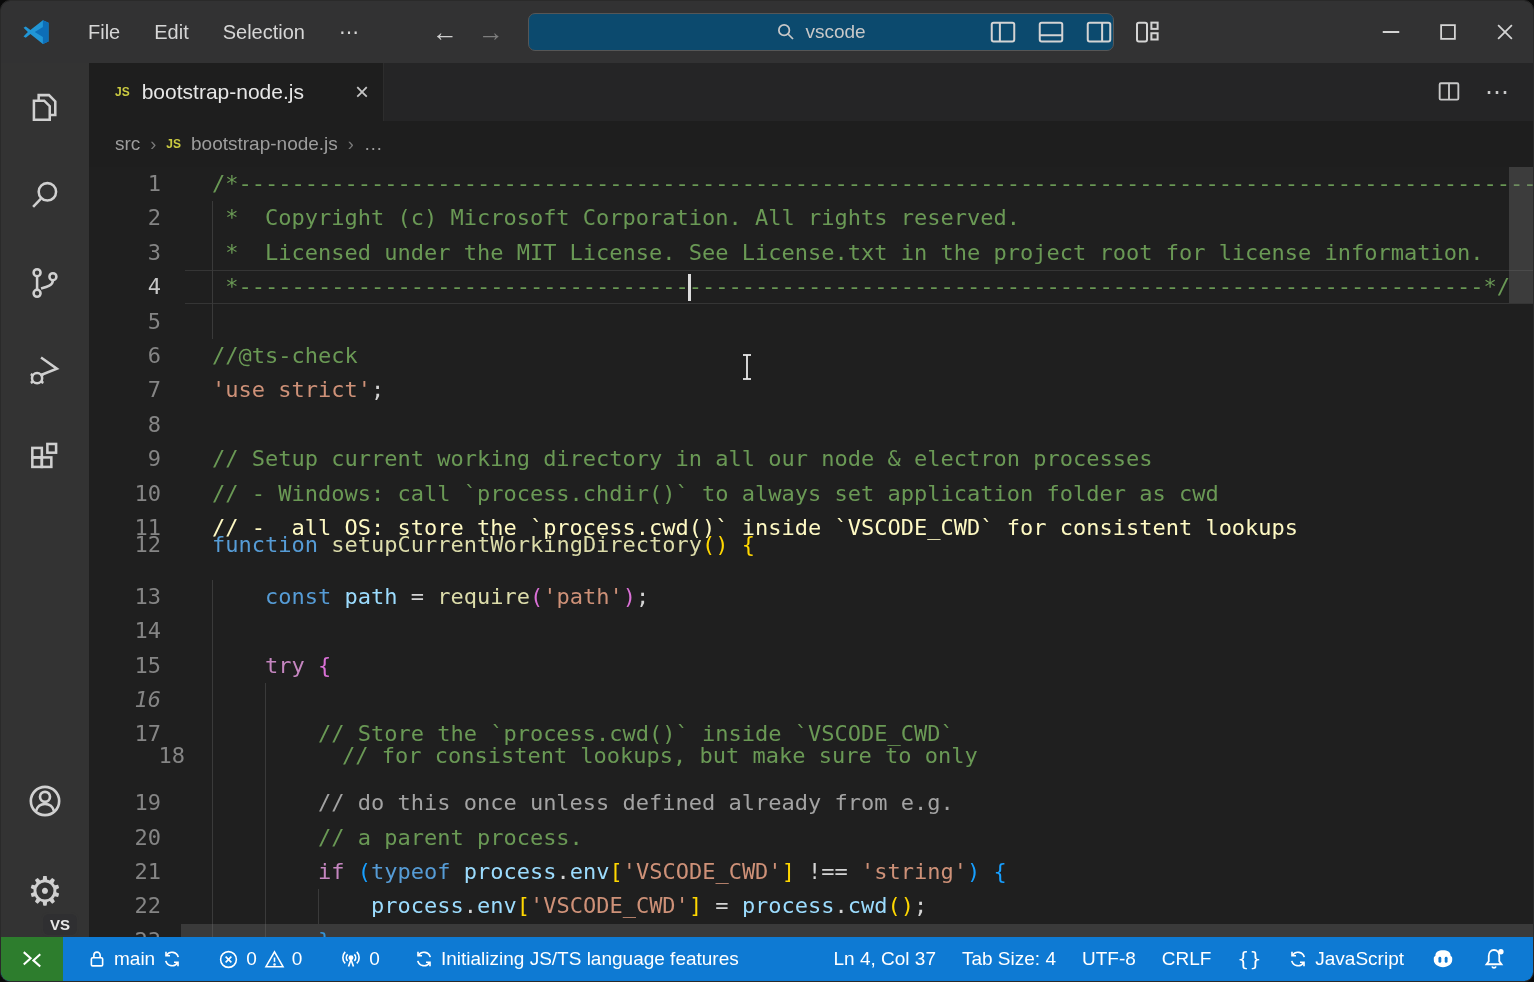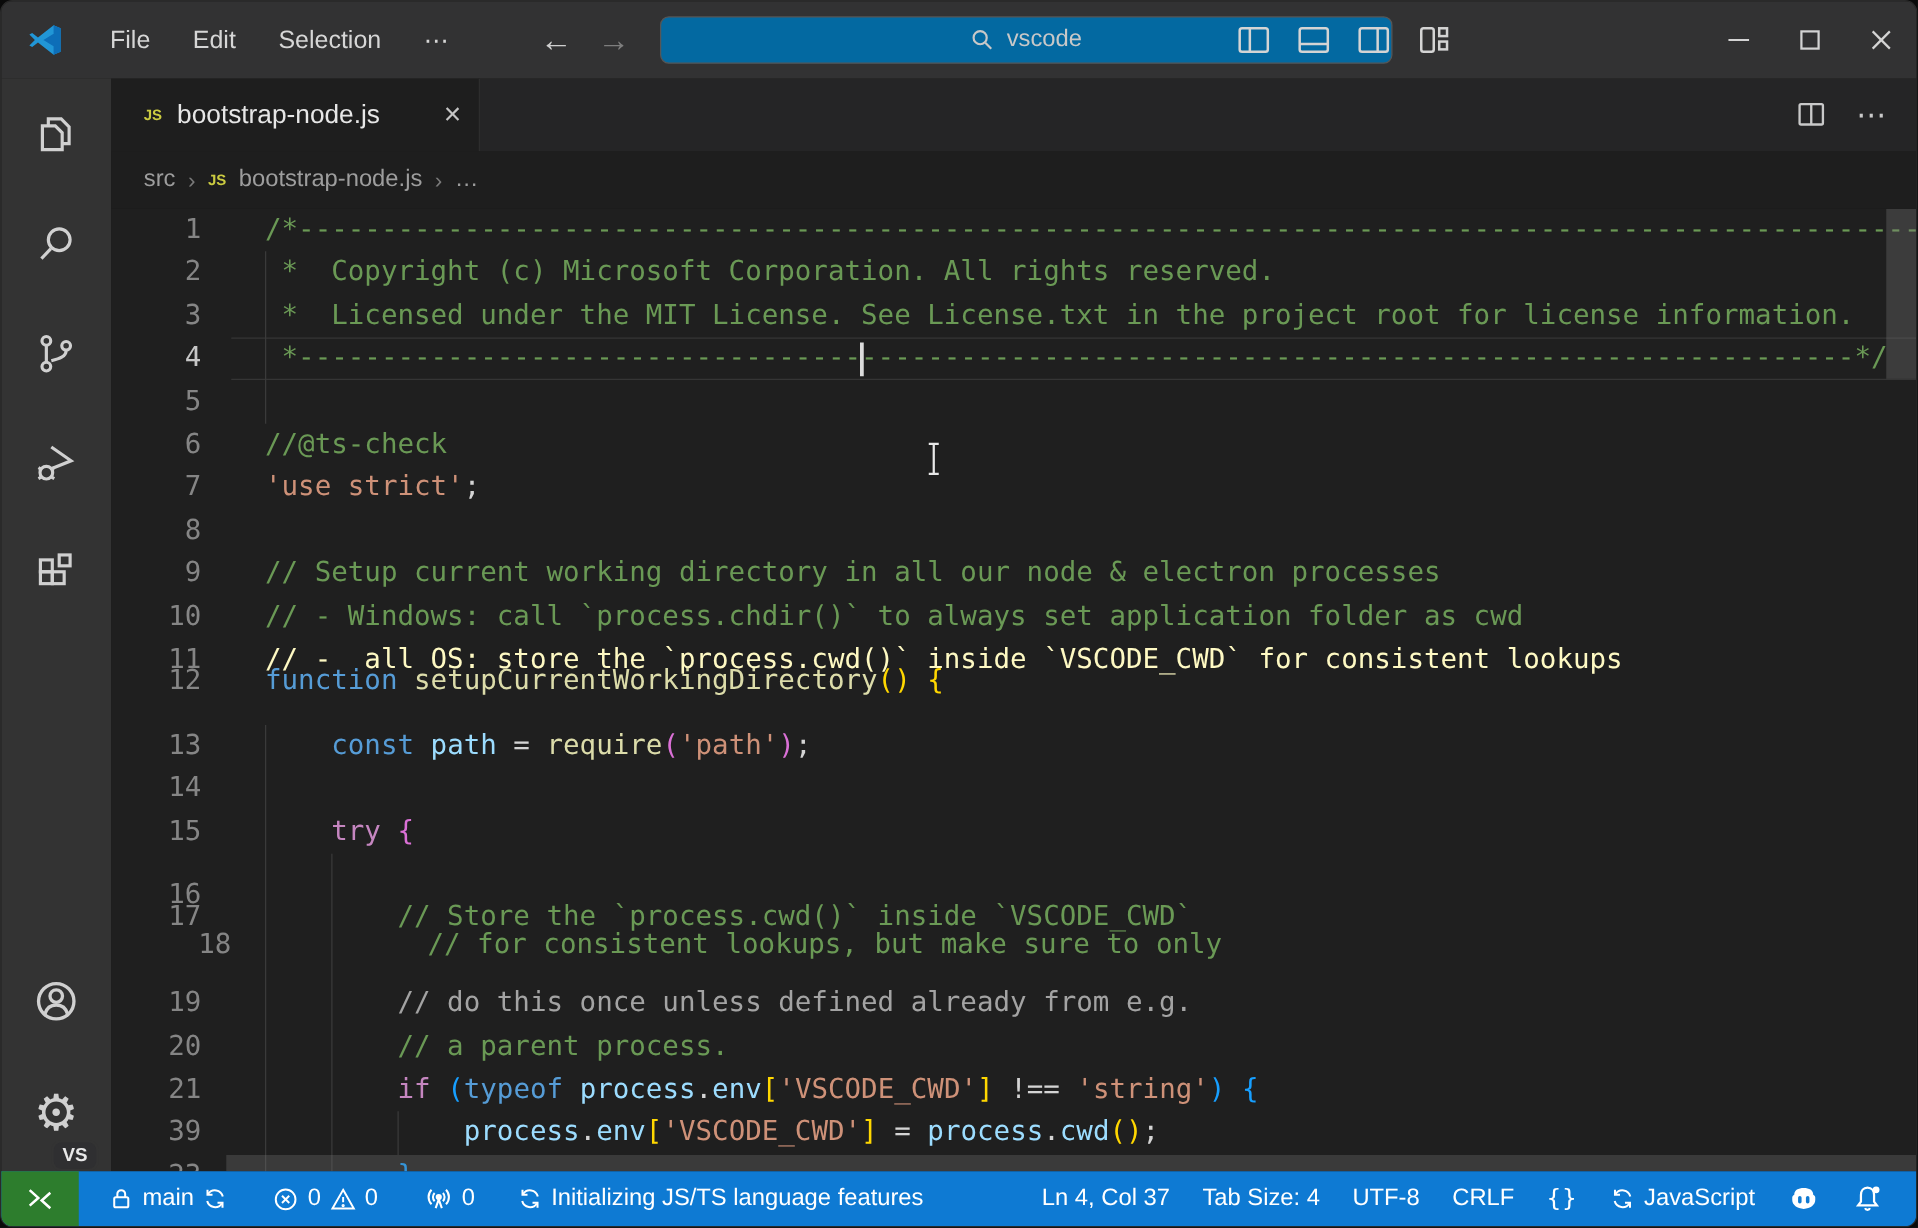--- a/index.html
+++ b/index.html
@@ -10,21 +10,21 @@
     font-family:"Liberation Sans",sans-serif;color:#cccccc;
   }
   
   .titlebar{position:absolute;left:0;top:0;right:0;height:62px;background:#323233;display:flex;align-items:center;}
   .logo{width:30px;height:30px;margin-left:20px;margin-right:20px;flex:0 0 auto;}
   .menu-item{font-size:20px;color:#d6d6d6;padding:6px 17px;border-radius:6px;cursor:default;}
   .nav-arrow{position:absolute;top:0;height:62px;display:flex;align-items:center;justify-content:center;width:44px;font-size:26px;color:#cfcfcf;}
   .nav-arrow.fwd{color:#7e7e7e;}
   .command-center{
     position:absolute;left:527px;top:12px;width:586px;height:38px;
-    background:#0369a1;border:1px solid #565656;border-radius:7px;
+    background:#0c4a6e;border:1px solid #565656;border-radius:7px;
     display:flex;align-items:center;justify-content:center;gap:9px;
     color:#c8c8c8;font-size:19px;
   }
   .tb-icons{position:absolute;top:0;right:370px;height:62px;display:flex;align-items:center;gap:16px;}
   .tb-icon{width:32px;height:32px;display:flex;align-items:center;justify-content:center;}
   .win-controls{position:absolute;top:0;right:0;height:62px;display:flex;}
   .win-btn{width:57px;height:62px;display:flex;align-items:center;justify-content:center;}
   
   .activitybar{position:absolute;left:0;top:62px;bottom:44px;width:88px;background:#333333;display:flex;flex-direction:column;align-items:center;}
   .ab-icon{width:88px;height:88px;display:flex;align-items:center;justify-content:center;color:#d0d0d0;}
@@ -274,21 +274,21 @@
             <span class="code-text"><span style="color: rgb(212, 212, 212);">    </span><span style="color: rgb(86, 156, 214);">const</span><span style="color: rgb(212, 212, 212);"> </span><span style="color: rgb(156, 220, 254);">path</span><span style="color: rgb(212, 212, 212);"> = </span><span style="color: rgb(220, 220, 170);">require</span><span style="color: rgb(218, 112, 214);">(</span><span style="color: rgb(206, 145, 120);">'path'</span><span style="color: rgb(218, 112, 214);">)</span><span style="color: rgb(212, 212, 212);">;</span></span>
           </div>
           <div class="code-row" style="top: 447.2px;">
             <span class="ln">14</span>
             <span class="code-text"></span>
           </div>
           <div class="code-row" style="top: 481.6px;">
             <span class="ln">15</span>
             <span class="code-text"><span style="color: rgb(212, 212, 212);">    </span><span style="color: rgb(197, 134, 192);">try</span><span style="color: rgb(212, 212, 212);"> </span><span style="color: rgb(218, 112, 214);">{</span></span>
           </div>
-          <div class="code-row" style="top: 532px;">
+          <div class="code-row" style="top: 516px; font-style: italic;">
             <span class="ln">16</span>
             <span class="code-text"></span>
           </div>
           <div class="code-row" style="top: 550.4px;">
             <span class="ln">17</span>
             <span class="code-text"><span style="color: rgb(106, 153, 85);">        // Store the `process.cwd()` inside `VSCODE_CWD`</span></span>
           </div>
           <div class="code-row" style="top: 572px; margin-left: 24px;">
             <span class="ln">18</span>
             <span class="code-text"><span style="color: rgb(106, 153, 85);">        // for consistent lookups, but make sure to only</span></span>
@@ -299,21 +299,21 @@
           </div>
           <div class="code-row" style="top: 653.6px;">
             <span class="ln">20</span>
             <span class="code-text"><span style="color: rgb(106, 153, 85); margin-top: 20px;">        // a parent process.</span></span>
           </div>
           <div class="code-row" style="top: 688px;">
             <span class="ln">21</span>
             <span class="code-text"><span style="color: rgb(212, 212, 212);">        </span><span style="color: rgb(197, 134, 192);">if</span><span style="color: rgb(212, 212, 212);"> </span><span style="color: rgb(23, 159, 255);">(</span><span style="color: rgb(86, 156, 214);">typeof</span><span style="color: rgb(212, 212, 212);"> </span><span style="color: rgb(156, 220, 254);">process</span><span style="color: rgb(212, 212, 212);">.</span><span style="color: rgb(156, 220, 254);">env</span><span style="color: rgb(255, 215, 0);">[</span><span style="color: rgb(206, 145, 120);">'VSCODE_CWD'</span><span style="color: rgb(255, 215, 0);">]</span><span style="color: rgb(212, 212, 212);"> !== </span><span style="color: rgb(206, 145, 120);">'string'</span><span style="color: rgb(23, 159, 255);">)</span><span style="color: rgb(212, 212, 212);"> </span><span style="color: rgb(23, 159, 255);">{</span></span>
           </div>
           <div class="code-row" style="top: 722.4px;">
-            <span class="ln">39</span>
+            <span class="ln">22</span>
             <span class="code-text"><span style="color: rgb(212, 212, 212);">            </span><span style="color: rgb(156, 220, 254);">process</span><span style="color: rgb(212, 212, 212);">.</span><span style="color: rgb(156, 220, 254);">env</span><span style="color: rgb(255, 215, 0);">[</span><span style="color: rgb(206, 145, 120);">'VSCODE_CWD'</span><span style="color: rgb(255, 215, 0);">]</span><span style="color: rgb(212, 212, 212);"> = </span><span style="color: rgb(156, 220, 254);">process</span><span style="color: rgb(212, 212, 212);">.</span><span style="color: rgb(156, 220, 254);">cwd</span><span style="color: rgb(255, 215, 0);">()</span><span style="color: rgb(212, 212, 212);">;</span></span>
           </div>
           <div class="code-row" style="top: 756.8px;">
             <span class="ln">23</span>
             <span class="code-text"><span style="color: rgb(212, 212, 212);">        </span><span style="color: rgb(23, 159, 255);">}</span></span>
           </div>
           <div class="indent-guide" style="left: 123px; top: 34.4px; height: 137.6px;"></div>
           <div class="indent-guide" style="left: 123px; top: 412.8px; height: 378.4px;"></div>
           <div class="indent-guide" style="left: 175.92px; top: 516px; height: 275.2px;"></div>
           <div class="indent-guide" style="left: 228.84px; top: 722.4px; height: 34.4px;"></div>

